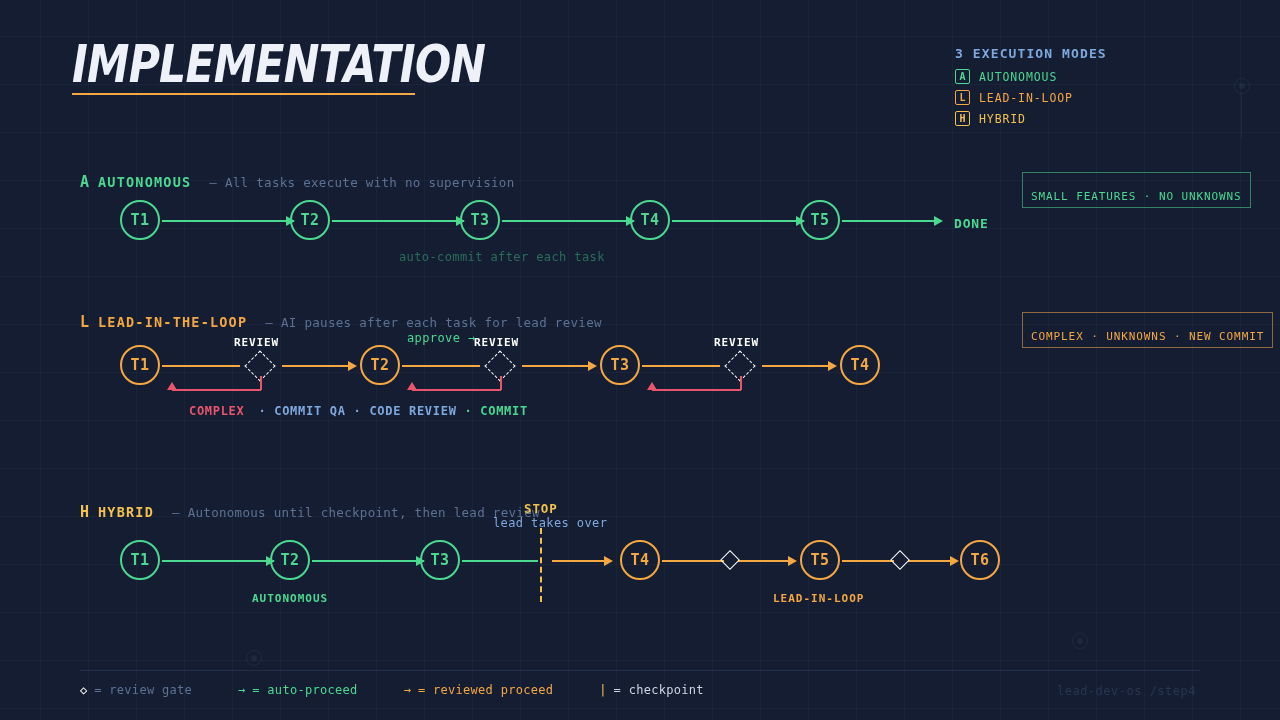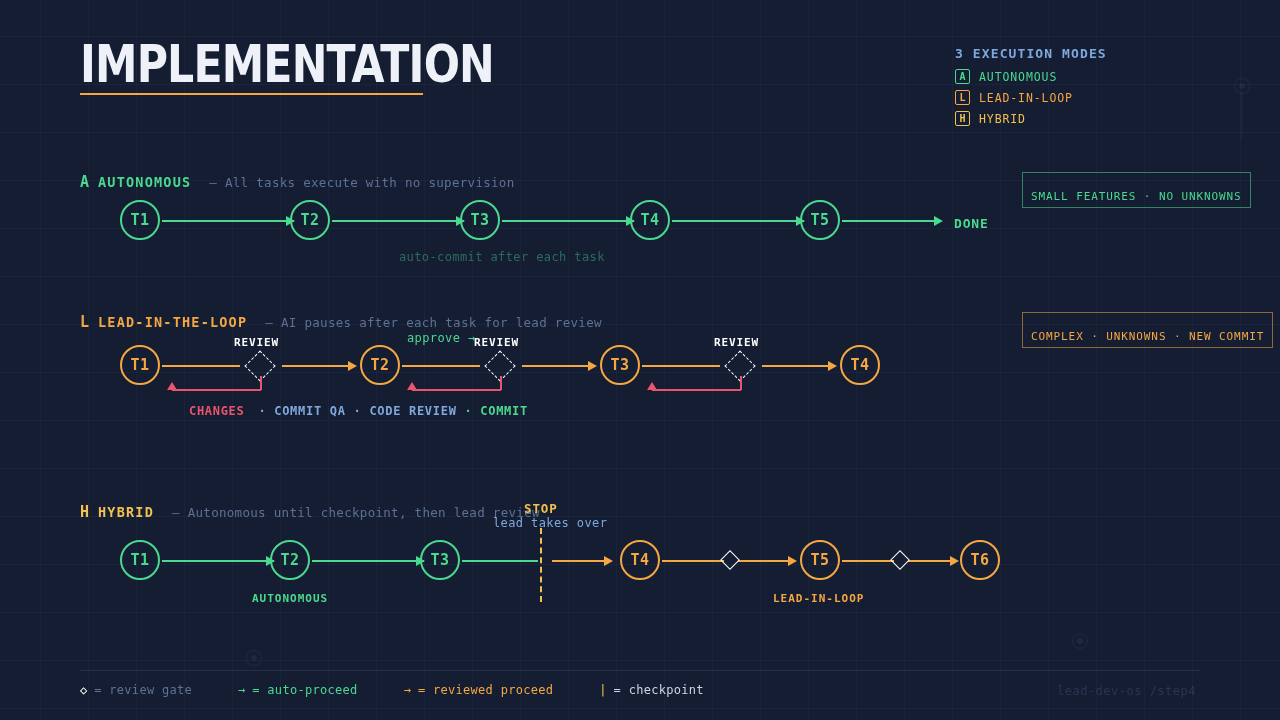--- a/index.html
+++ b/index.html
@@ -26,21 +26,21 @@
   }
   .deco-ring::after{
     content:"";position:absolute;left:4px;top:4px;width:6px;height:6px;
     border-radius:50%;background:rgba(120,150,200,.10);
   }
   .deco-stem{width:1px;background:rgba(120,150,200,.10);}
 
   #stage{position:absolute;inset:0;}
 
   
-  #title-block{position:absolute;left:80px;top:38px;}
+  #title-block{position:absolute;left:72px;top:38px;font-style:italic;}
   #page-title{
     font-family:"DejaVu Sans","Liberation Sans",sans-serif;
     font-weight:700;font-size:52px;line-height:52px;
     letter-spacing:-1px;color:#eef2f8;
     transform:scaleX(.82);transform-origin:left center;
     white-space:nowrap;
   }
   #title-rule{
     width:343px;height:2px;background:#f5a742;margin-top:3px;
   }
@@ -235,21 +235,21 @@
 
     <div class="loop-v" style="left:500px;top:376px;height:14px;"></div>
     <div class="loop-h" style="left:412px;top:389px;width:89px;"></div>
     <div class="loop-head" style="left:407px;top:382px;"></div>
 
     <div class="loop-v" style="left:740px;top:376px;height:14px;"></div>
     <div class="loop-h" style="left:652px;top:389px;width:89px;"></div>
     <div class="loop-head" style="left:647px;top:382px;"></div>
 
     <div class="note" style="left:189px;top:404px;font-size:12px;font-weight:700;letter-spacing:.7px;">
-      <span style="color:#e8556d;">CHANGES</span>
+      <span style="color:#e8556d;">COMPLEX</span>
       <span style="color:#7fa8dd;margin-left:6px;">· COMMIT QA</span>
       <span style="color:#7fa8dd;">· CODE REVIEW</span>
       <span style="color:#4ad98f;">· COMMIT</span>
     </div>
   </div>
 
   <div class="track" style="top:0;">
     <div class="track-head" style="left:80px;top:503px;">
       <span class="track-letter" style="color:#f2c14e;">H</span>
       <span class="track-name" style="color:#f2c14e;">HYBRID</span>

